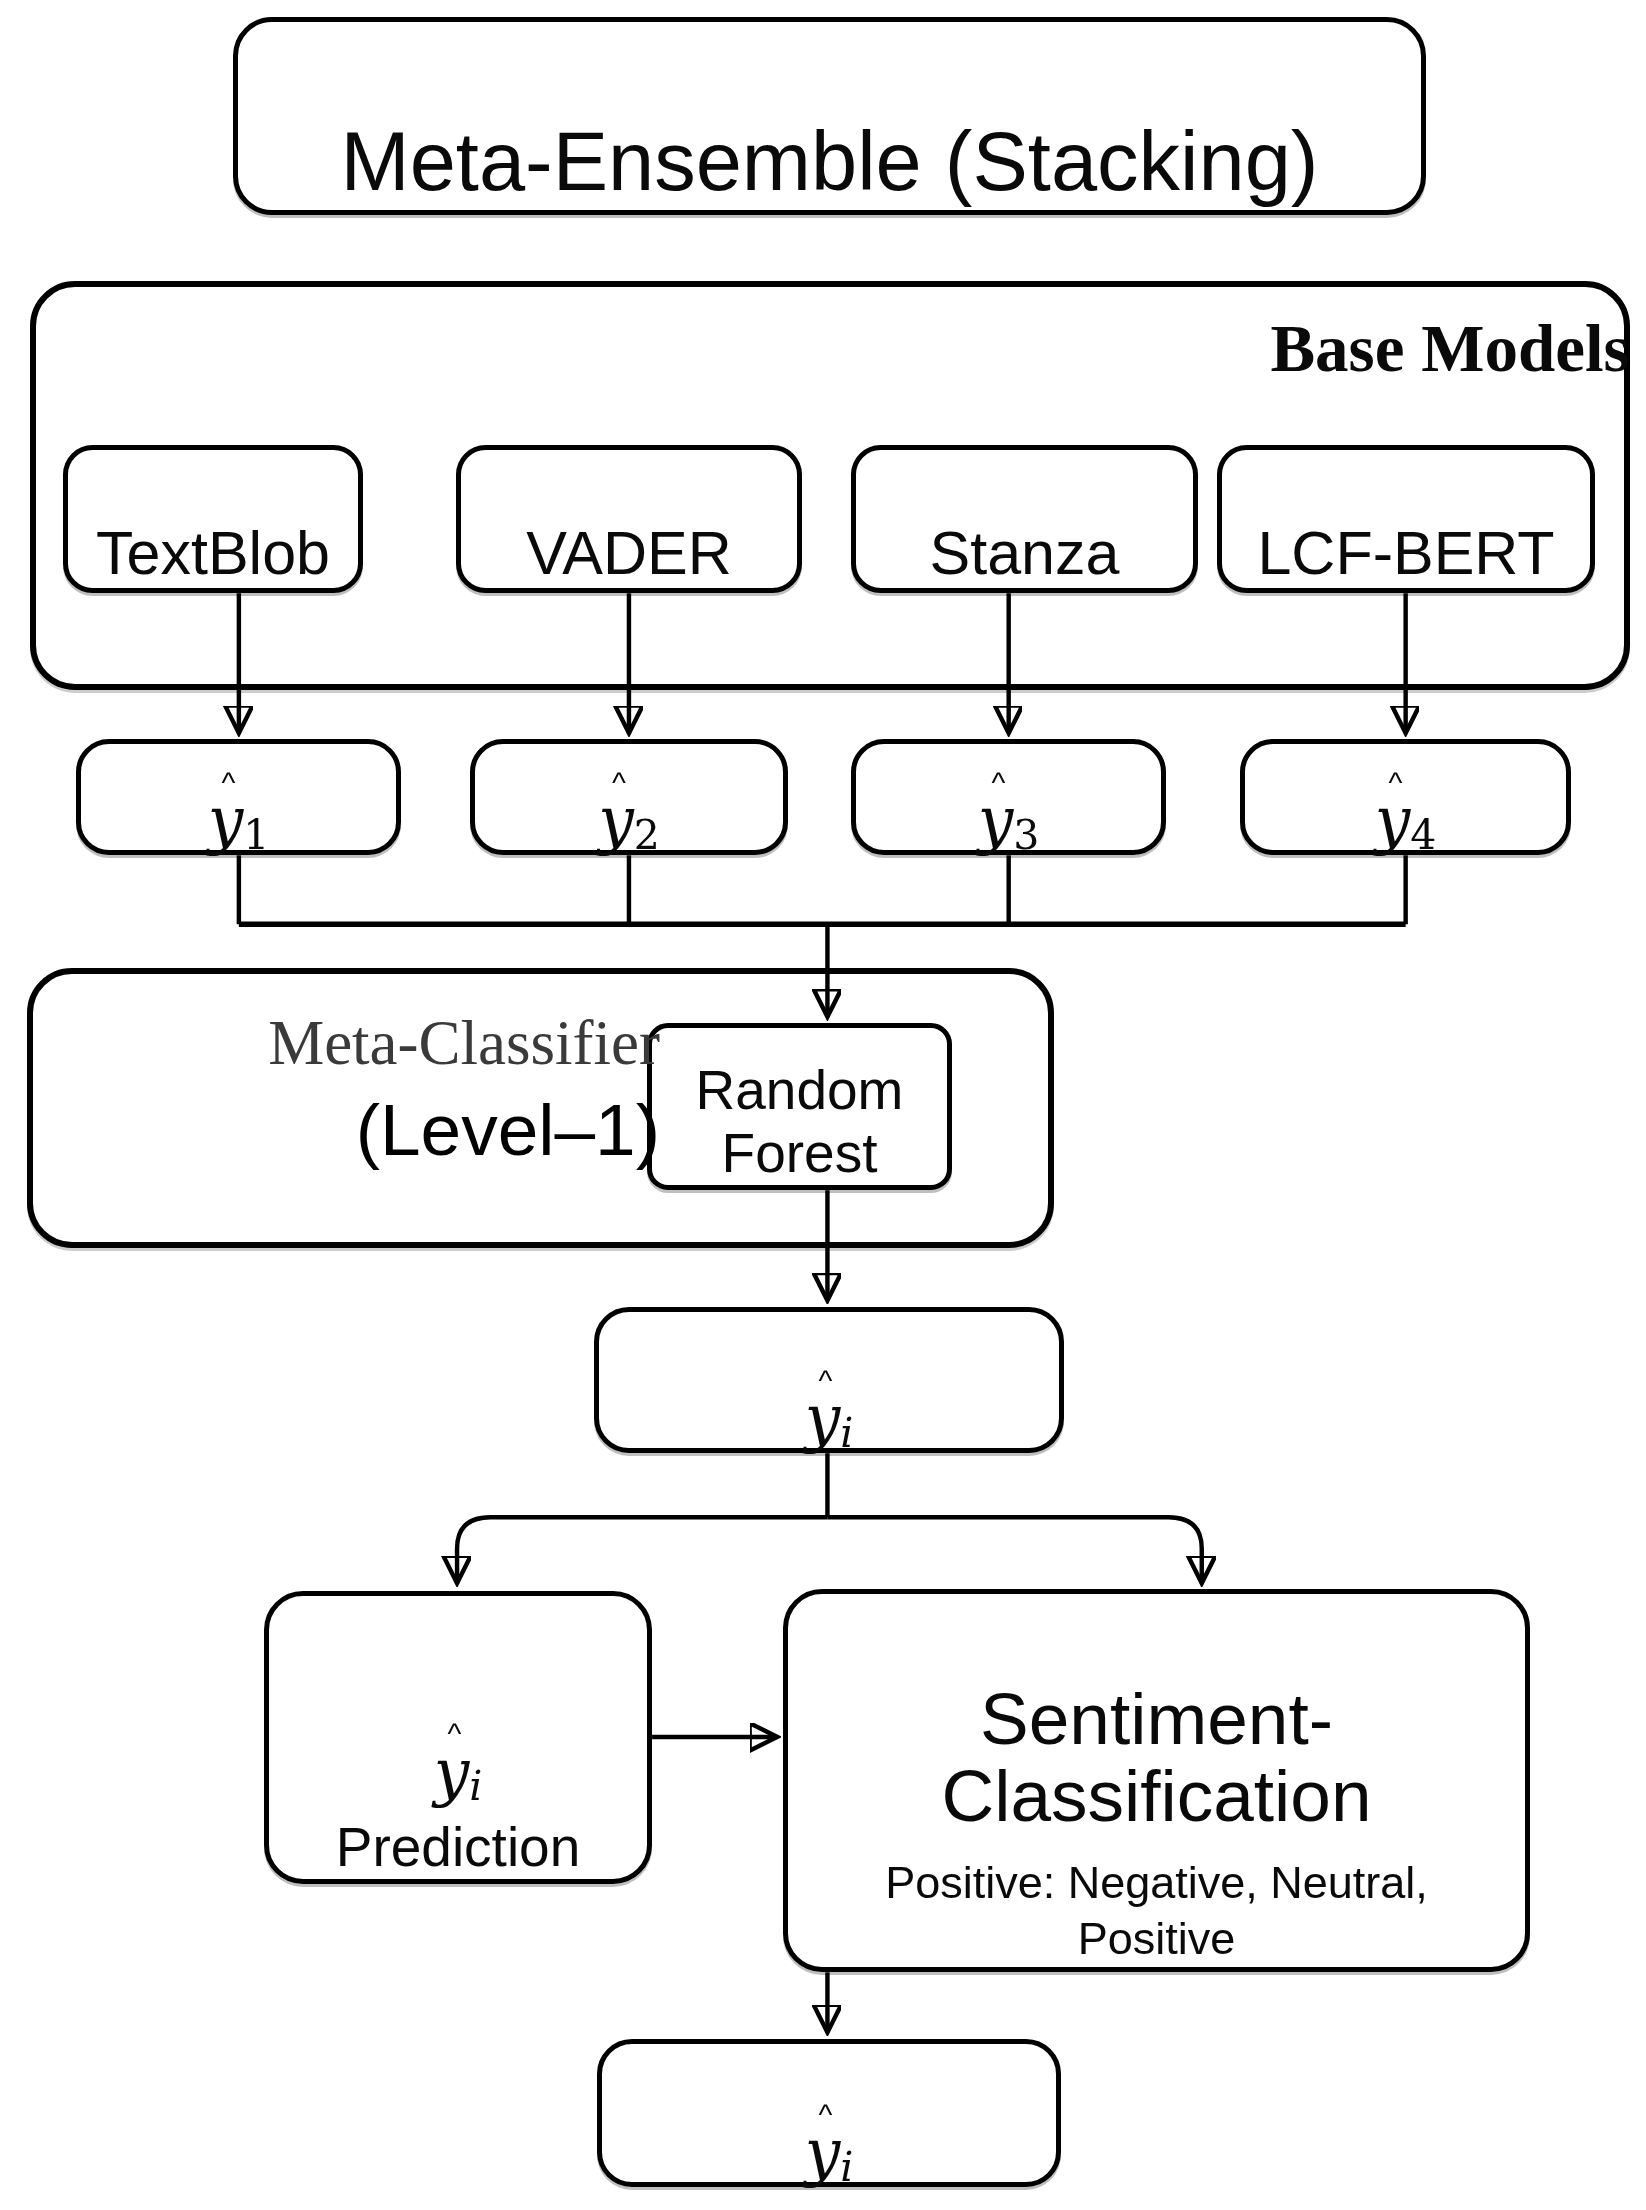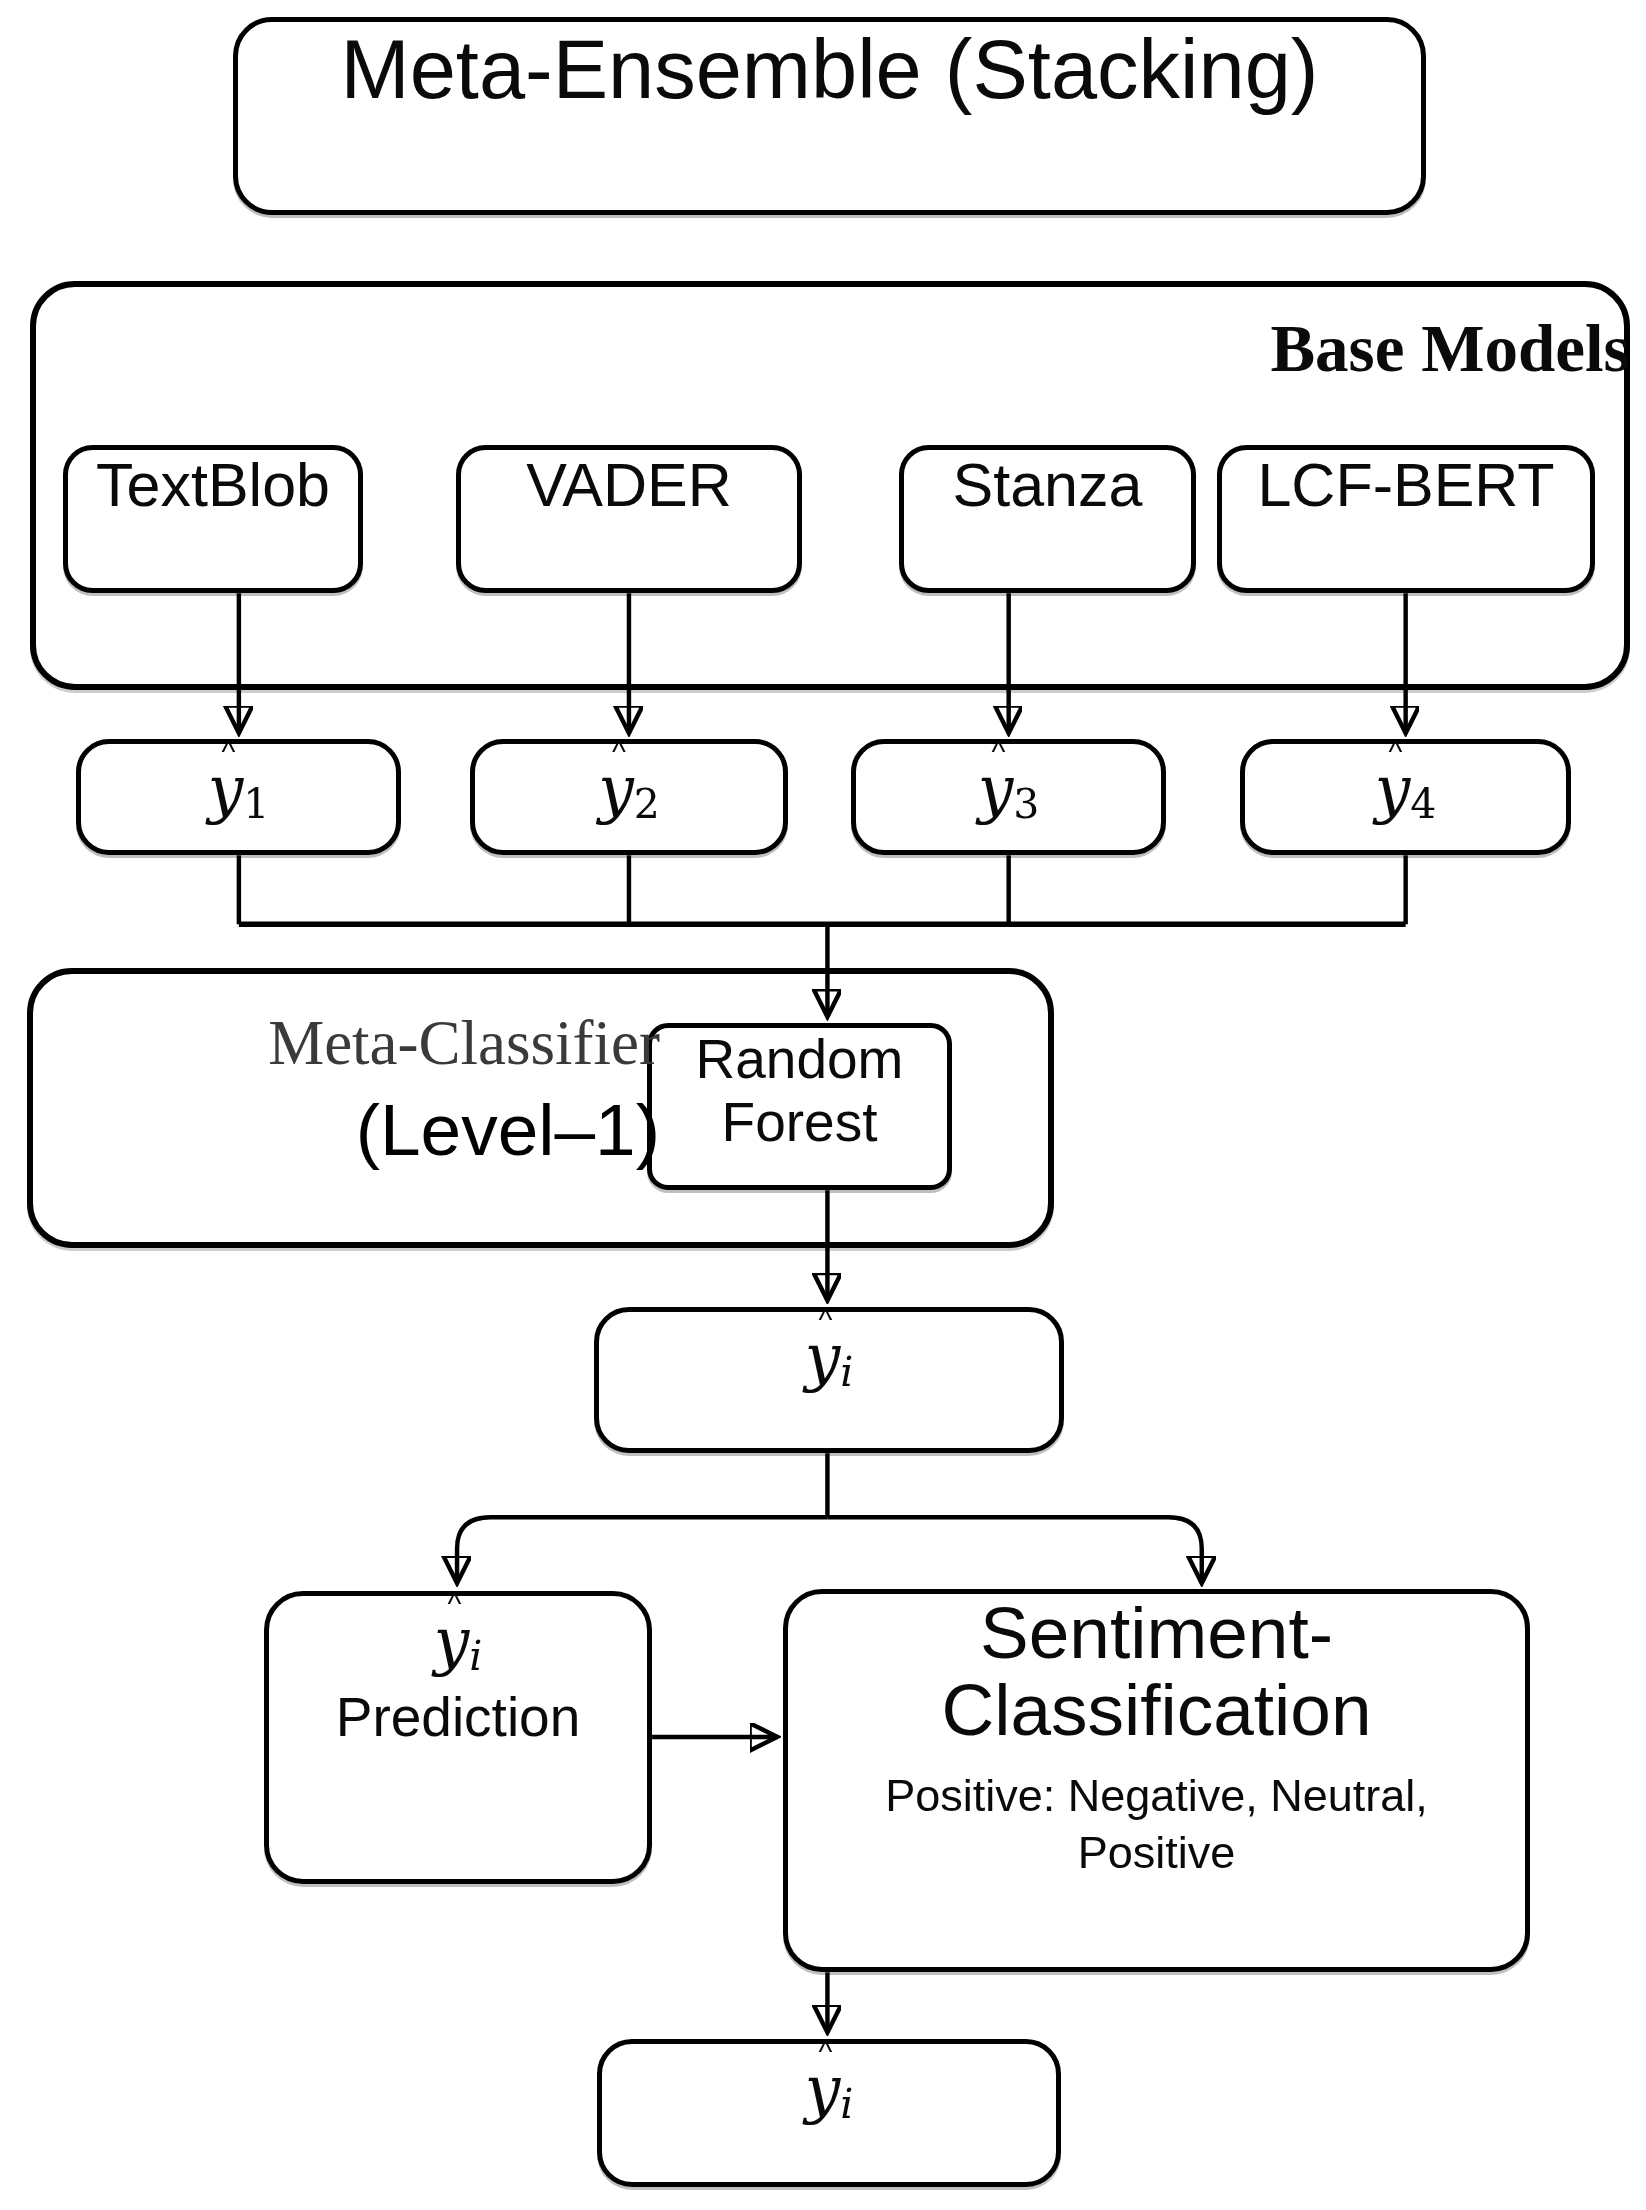--- a/index.html
+++ b/index.html
@@ -33,21 +33,21 @@
   }
   .box {
     position: absolute;
     box-sizing: border-box;
     background: #ffffff;
     border: 5.9px solid #000000;
     border-radius: 35px;
     display: flex;
     flex-direction: column;
     align-items: center;
-    justify-content: flex-start;
+    justify-content: flex-end;
     text-align: center;
     z-index: 2;
     box-shadow: 0 3px 0 rgba(0,0,0,0.25);
   }
   .container-box {
     border-width: 6.9px;
     border-radius: 45px;
     justify-content: flex-start;
     z-index: 1;
     box-shadow: 0 3px 0 rgba(0,0,0,0.2);
@@ -62,21 +62,21 @@
   .top-box .lbl  { font-size: 83px; letter-spacing: 0px; }
 
   .base-container{ left: 29.6px;  top: 281px;  width: 1600px; height: 409px; }
   .base-title    { left: 29.6px;  top: 310px;  width: 1600px;
                    font-family: "Liberation Serif", serif; font-weight: bold; font-size: 67px; }
 
   .model-box     { top: 445px; height: 148px; border-radius: 29.6px; }
   .model-box .lbl{ font-size: 61px; }
   .model-textblob{ left: 63px;   width: 300px; }
   .model-vader   { left: 456px;  width: 346px; }
-  .model-stanza  { left: 851px;  width: 297px; margin-left: 48px; }
+  .model-stanza  { left: 851px;  width: 347px; }
   .model-lcfbert { left: 1217px; width: 378px; }
 
   .yhat-box      { top: 739px; height: 116px; border-radius: 33px; }
   .yhat-1 { left: 76px;   width: 325px; }
   .yhat-2 { left: 470px;  width: 318px; }
   .yhat-3 { left: 851px;  width: 315px; }
   .yhat-4 { left: 1240px; width: 331px; }
 
   .meta-container{ left: 26.6px; top: 968px; width: 1027px; height: 280px; }
   .meta-title    { left: 54px; top: 1007px; width: 606px;

